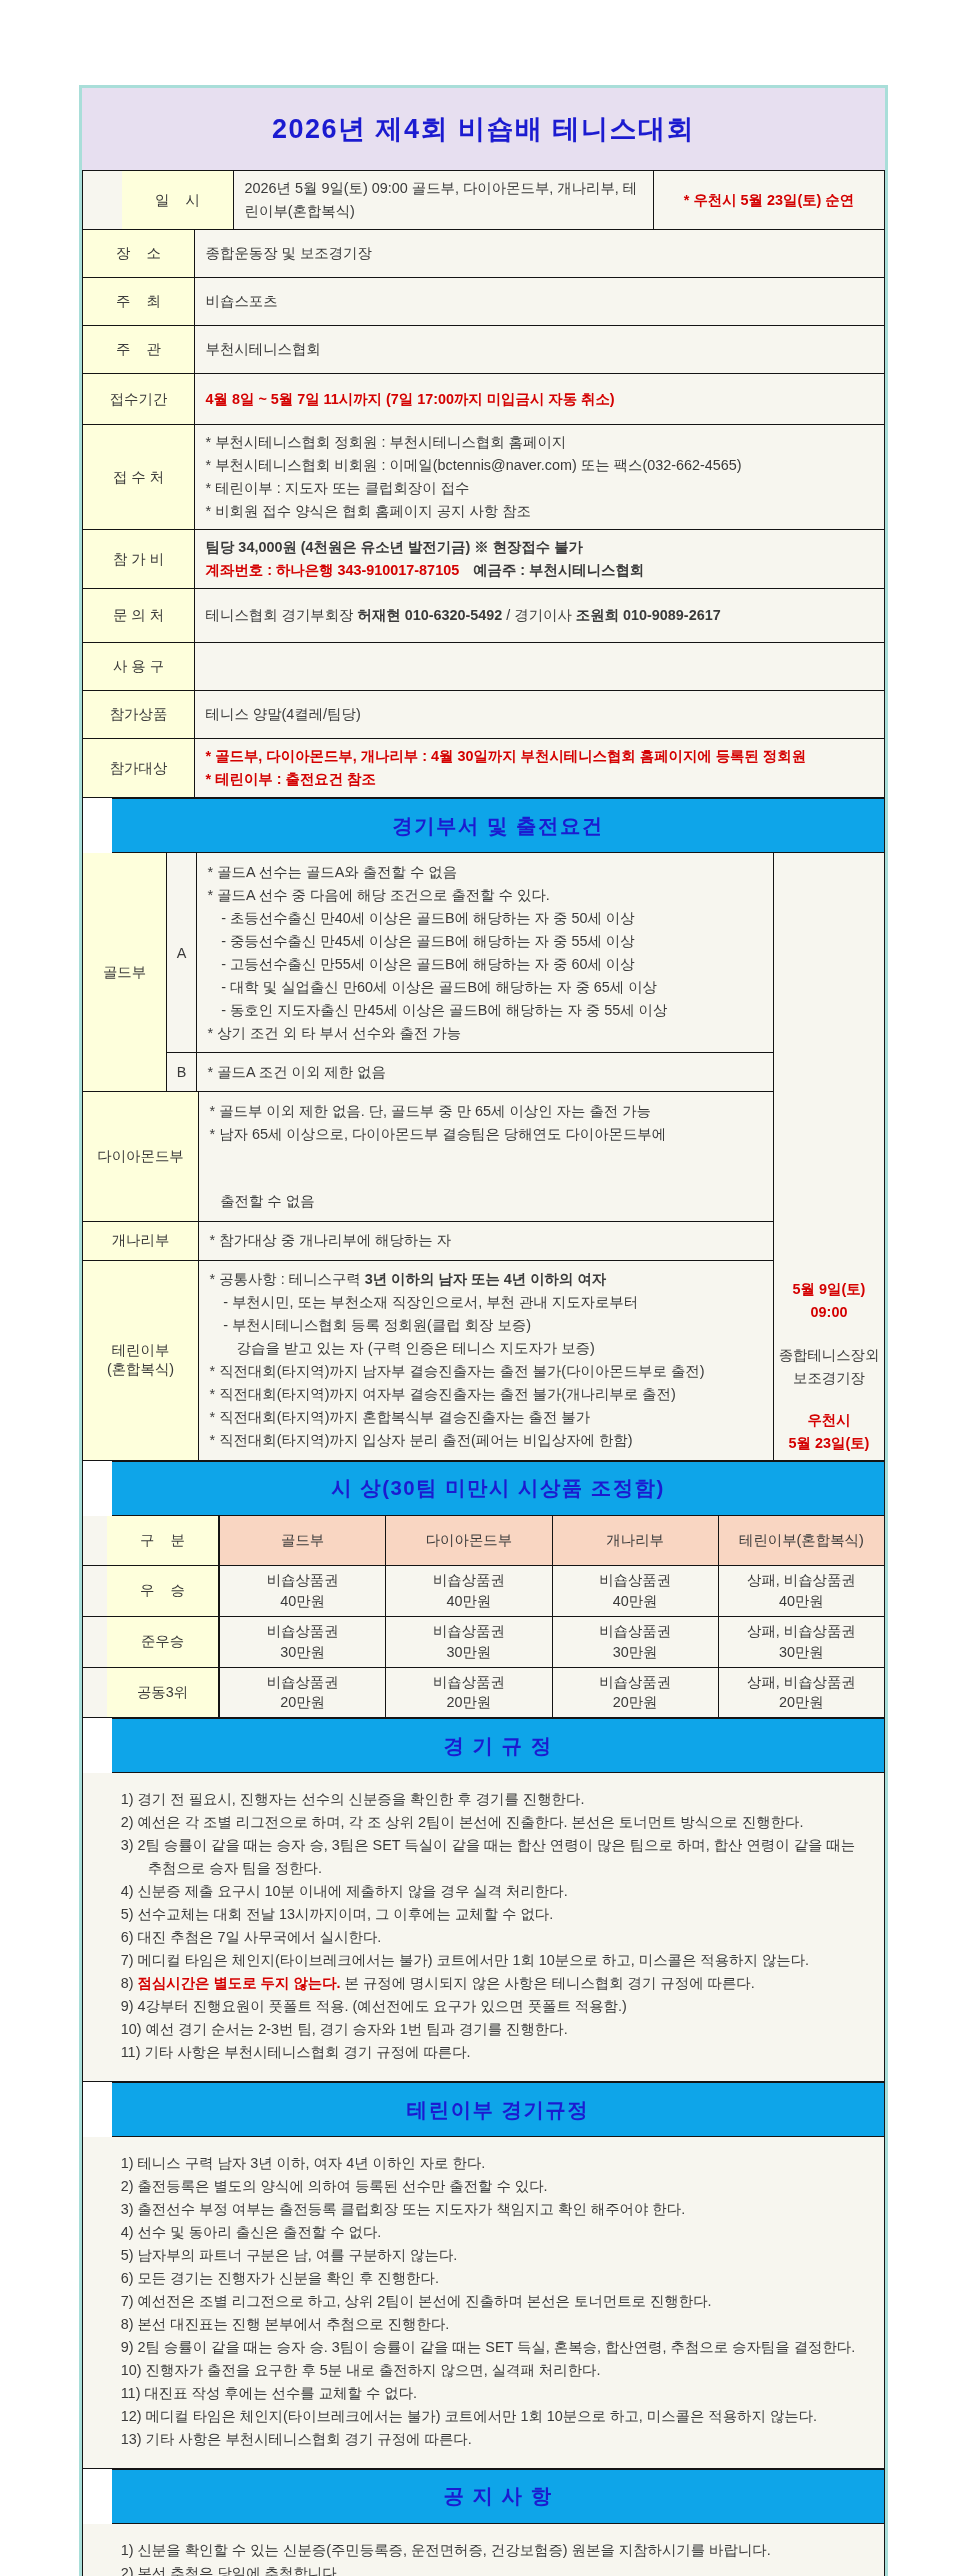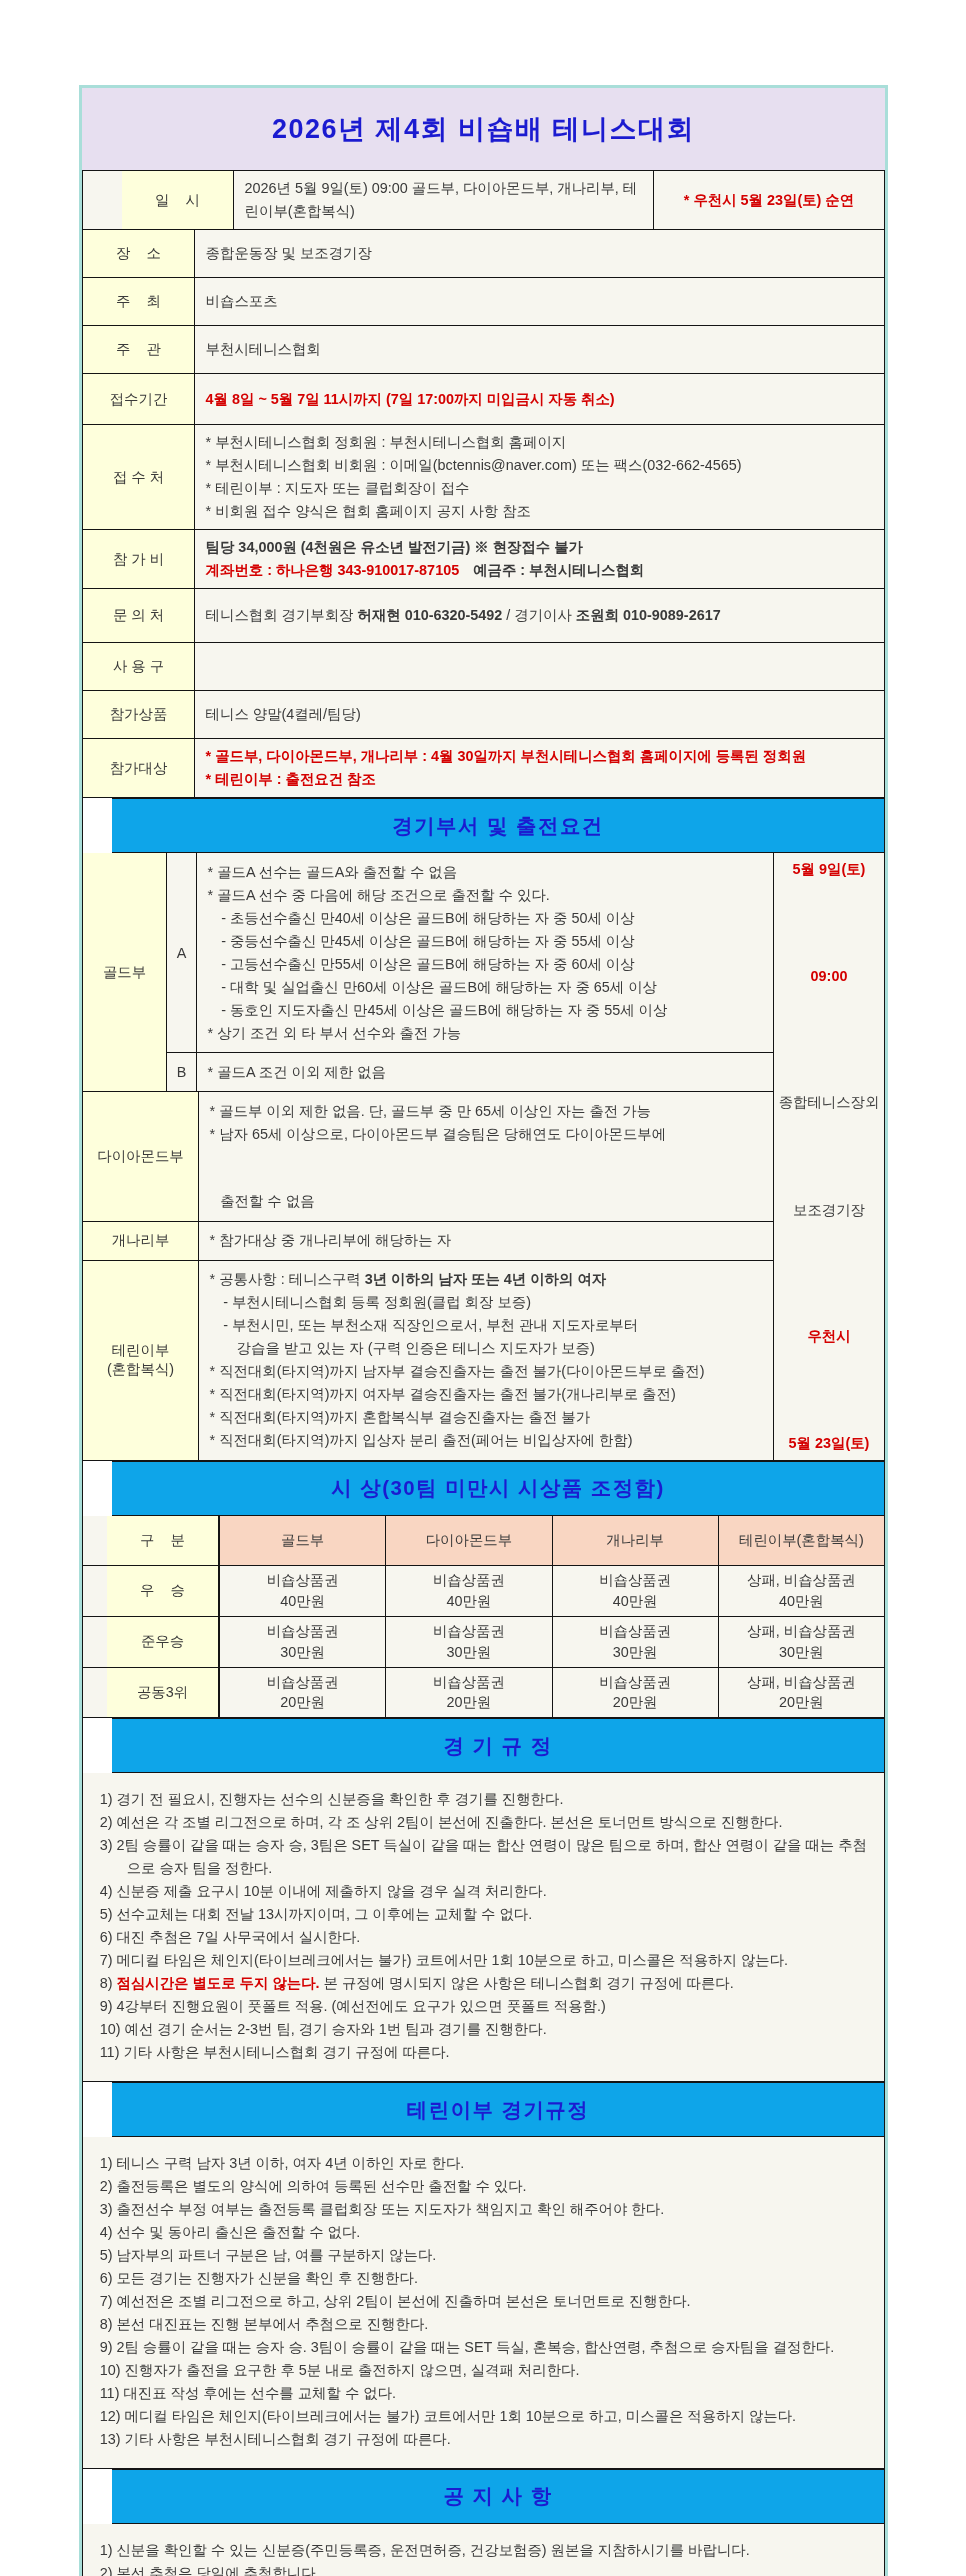--- a/index.html
+++ b/index.html
@@ -30,32 +30,32 @@
   .div-label{width:83px;}
   .div-label-wide{width:115px;}
   .sub-col{flex:none;width:29px;border-right:1.5px solid #141414;display:flex;align-items:center;justify-content:center;font-size:14.4px;}
   .gold-right{flex:1;display:flex;flex-direction:column;}
   .gold-a{display:flex;border-bottom:1.5px solid #141414;}
   .gold-b{display:flex;}
   .dcontent{flex:1;padding:7.6px 10.6px;font-size:14.4px;line-height:23px;display:flex;flex-direction:column;justify-content:center;}
   .l1{padding-left:13.6px;}
   .lc{padding-left:10.6px;margin-top:44px;}
   .lc2{padding-left:27px;}
-  .schedule-cell{flex:none;width:107px;border-left:1.5px solid #141414;display:flex;flex-direction:column;align-items:center;justify-content:space-between;font-size:14.4px;line-height:23px;text-align:center;padding:4.5px 1.5px;}
+  .schedule-cell{flex:none;width:107px;border-left:1.5px solid #141414;display:flex;flex-direction:column;align-items:center;justify-content:flex-end;font-size:14.4px;line-height:23px;text-align:center;padding:4.5px 1.5px;}
   .sch-gap{margin-top:19.7px;}
   .acell{flex:1;border-left:1.5px solid #141414;display:flex;flex-direction:column;align-items:center;justify-content:center;font-size:14.4px;line-height:20.4px;text-align:center;padding:4.5px 3px;}
   .acell:first-of-type{border-left:none;}
   .award-row .acell{background:#f7f6ef;}
   .award-row .label-cell,.award-header-row .label-cell{width:111px;}
   .award-header-row .acell{background:#f9d6c2;}
   .mh65{min-height:49px;padding-left:24px;}
   
   .rules{background:#f7f6ef;padding:15px 16.7px 16.7px 16.7px;font-size:14.4px;line-height:23px;border-bottom:1.5px solid #141414;}
   .rules:last-child{border-bottom:none;}
-  .rule-item{padding-left:27px;text-indent:-27px;}
+  .rule-item{padding-left:27px;text-indent:-27px;margin-left:21px;}
 </style>
 </head>
 <body>
 
 <div class="doc">
 
   <div class="title-band">
     <div class="title-text">2026년 제4회 비숍배 테니스대회</div>
   </div>
 
@@ -180,22 +180,22 @@
           </div>
         </div>
 
         <div class="drow">
           <div class="label-cell div-label-wide">
             <div>테린이부</div>
             <div>(혼합복식)</div>
           </div>
           <div class="dcontent">
             <div><span>* 공통사항 : 테니스구력 </span><span class="bold">3년 이하의 남자 또는 4년 이하의 여자</span></div>
+            <div class="l1">- 부천시민, 또는 부천소재 직장인으로서, 부천 관내 지도자로부터</div>
             <div class="l1">- 부천시테니스협회 등록 정회원(클럽 회장 보증)</div>
-            <div class="l1">- 부천시민, 또는 부천소재 직장인으로서, 부천 관내 지도자로부터</div>
             <div class="lc2">강습을 받고 있는 자 (구력 인증은 테니스 지도자가 보증)</div>
             <div>* 직전대회(타지역)까지 남자부 결승진출자는 출전 불가(다이아몬드부로 출전)</div>
             <div>* 직전대회(타지역)까지 여자부 결승진출자는 출전 불가(개나리부로 출전)</div>
             <div>* 직전대회(타지역)까지 혼합복식부 결승진출자는 출전 불가</div>
             <div>* 직전대회(타지역)까지 입상자 분리 출전(페어는 비입상자에 한함)</div>
           </div>
         </div>
 
       </div>
 

